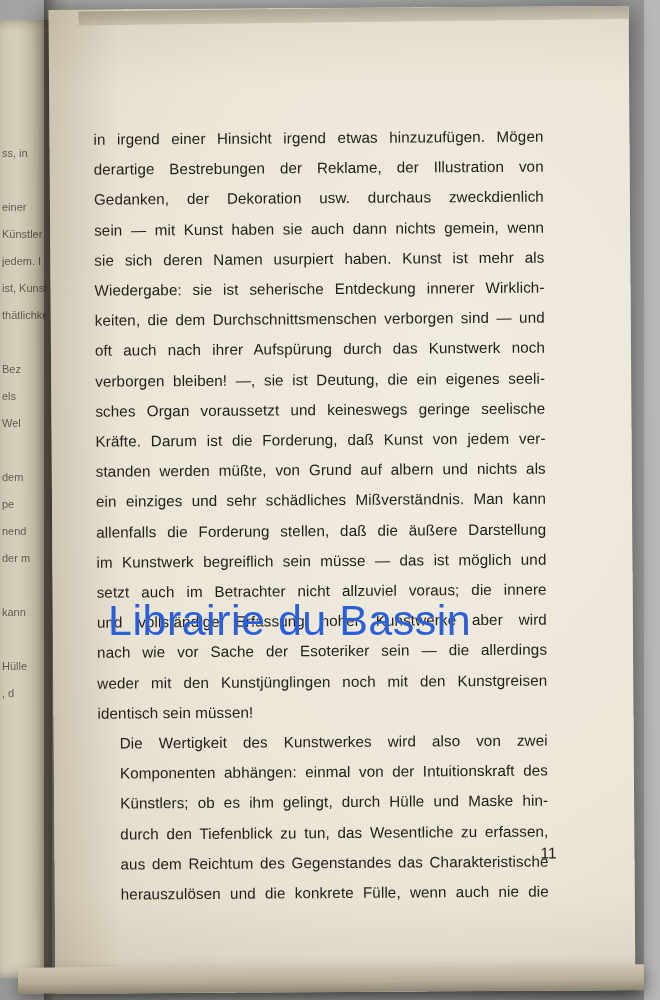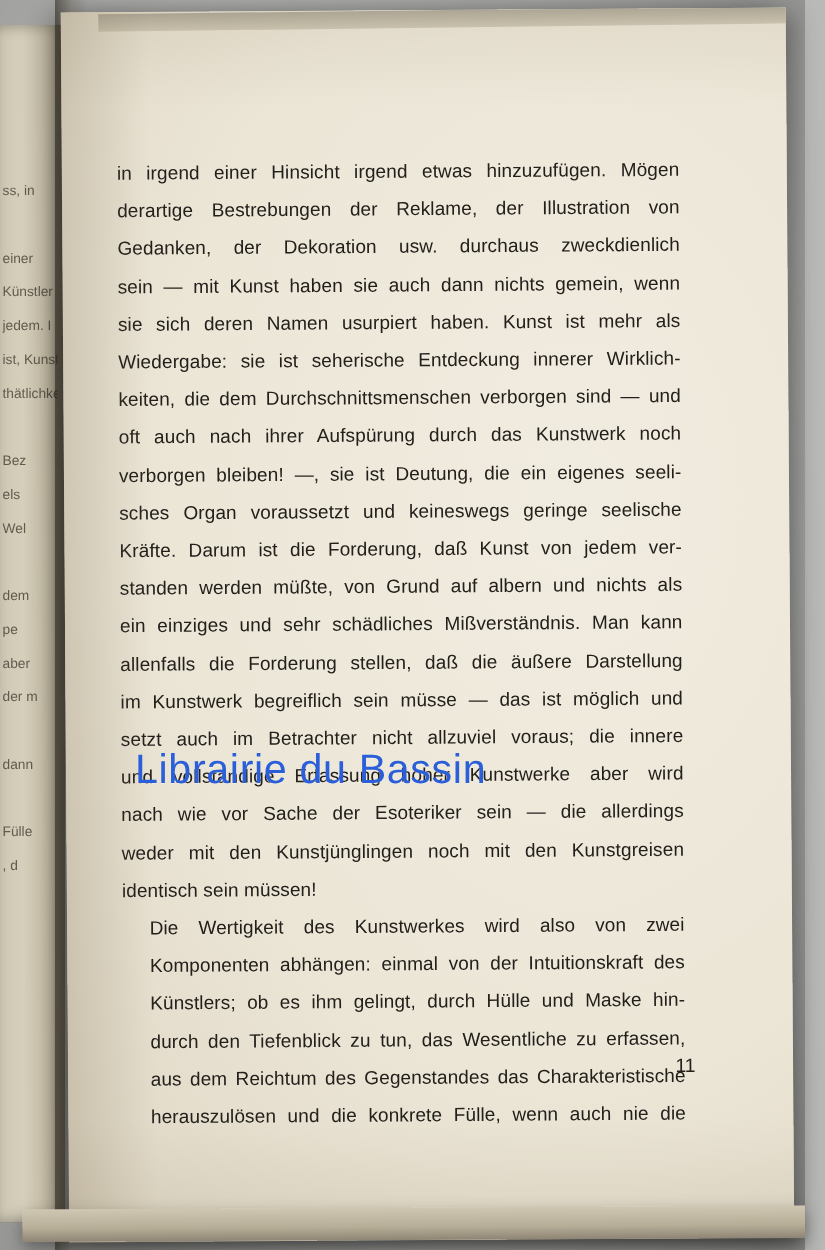--- a/index.html
+++ b/index.html
@@ -133,21 +133,21 @@
     font-size: 15.5px;
     color: #23201c;
     font-family: "Liberation Sans", sans-serif;
   }
 
   
   .watermark {
     position: absolute;
     left: 108px;
     top: 596px;
-    font-size: 33px;
+    font-size: 43px;
     color: #2b5fd9;
     font-family: "Liberation Sans", sans-serif;
     letter-spacing: 0.5px;
     white-space: nowrap;
     text-shadow: 0 1px 0 rgba(255,255,255,0.25);
   }
 
   
   .book-bottom {
     position: absolute;
@@ -185,26 +185,26 @@
       <div>jedem. I</div>
       <div>ist, Kunst</div>
       <div>thätlichkeit</div>
       <div></div>
       <div>Bez</div>
       <div>els</div>
       <div>Wel</div>
       <div></div>
       <div>dem</div>
       <div>pe</div>
-      <div>aber</div>
+      <div>nend</div>
       <div>der  m</div>
       <div></div>
-      <div>dann</div>
-      <div></div>
-      <div>Fülle</div>
+      <div>kann</div>
+      <div></div>
+      <div>Hülle</div>
       <div>, d</div>
     </div>
   </div>
 
   <div class="gutter"></div>
 
   <div class="page">
     <div class="book-top-edge"></div>
 
     <div class="text-block">

